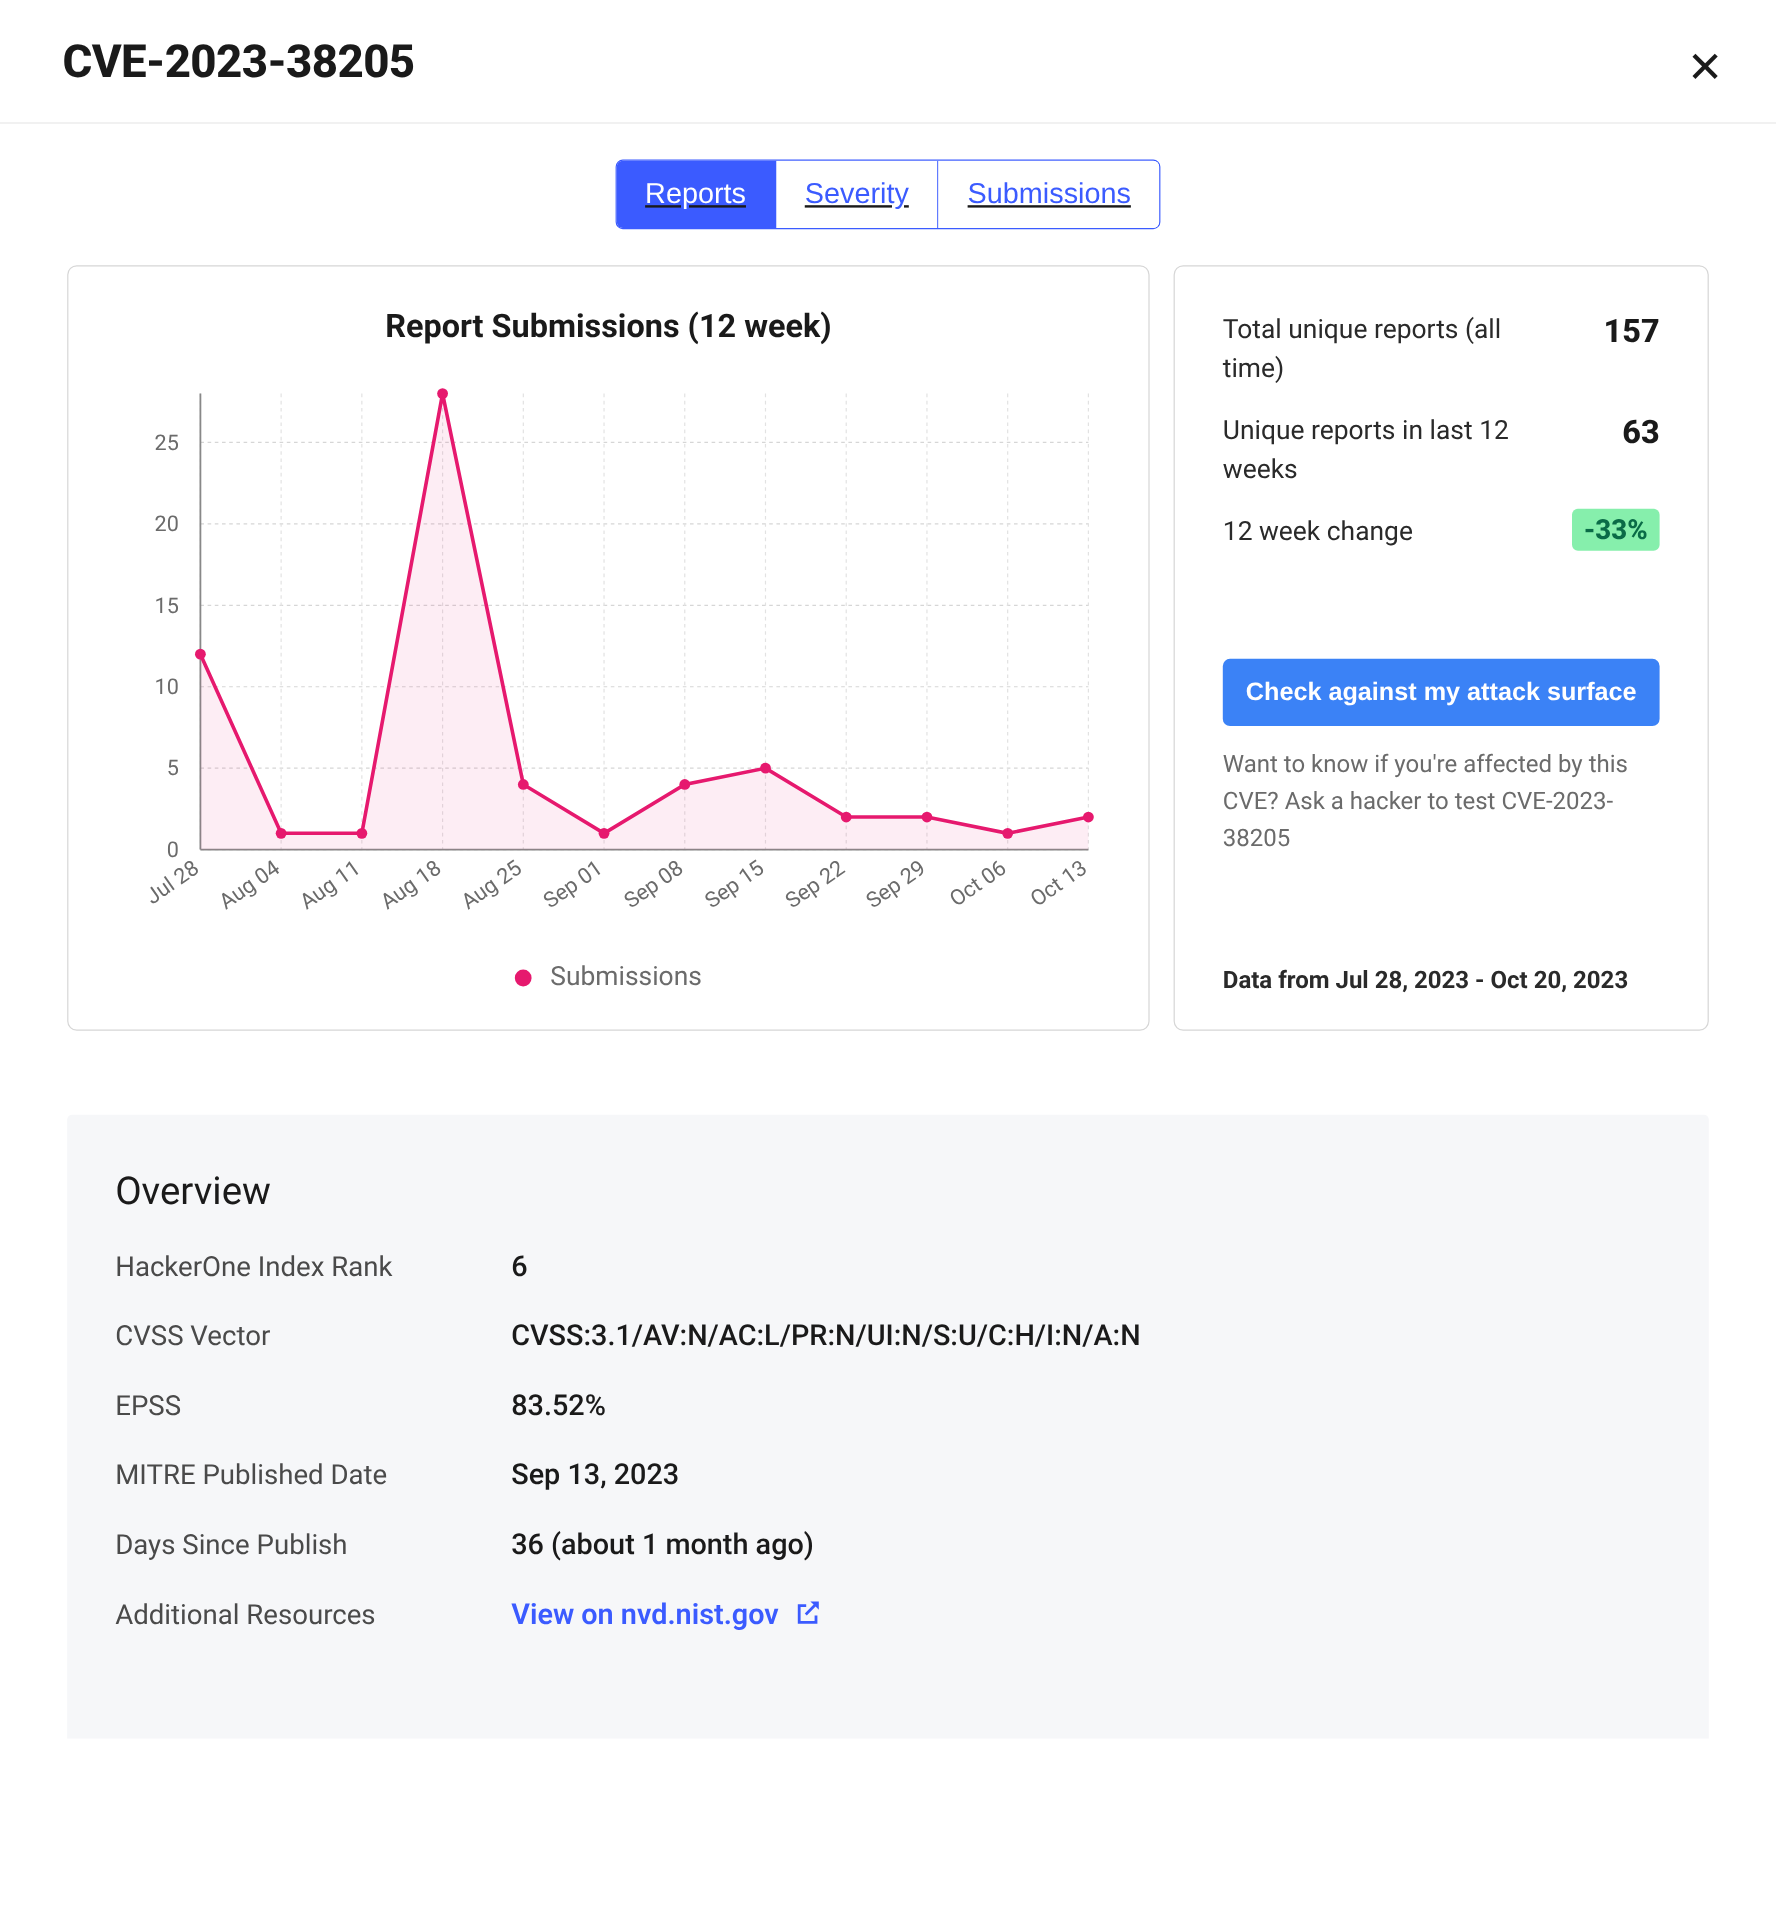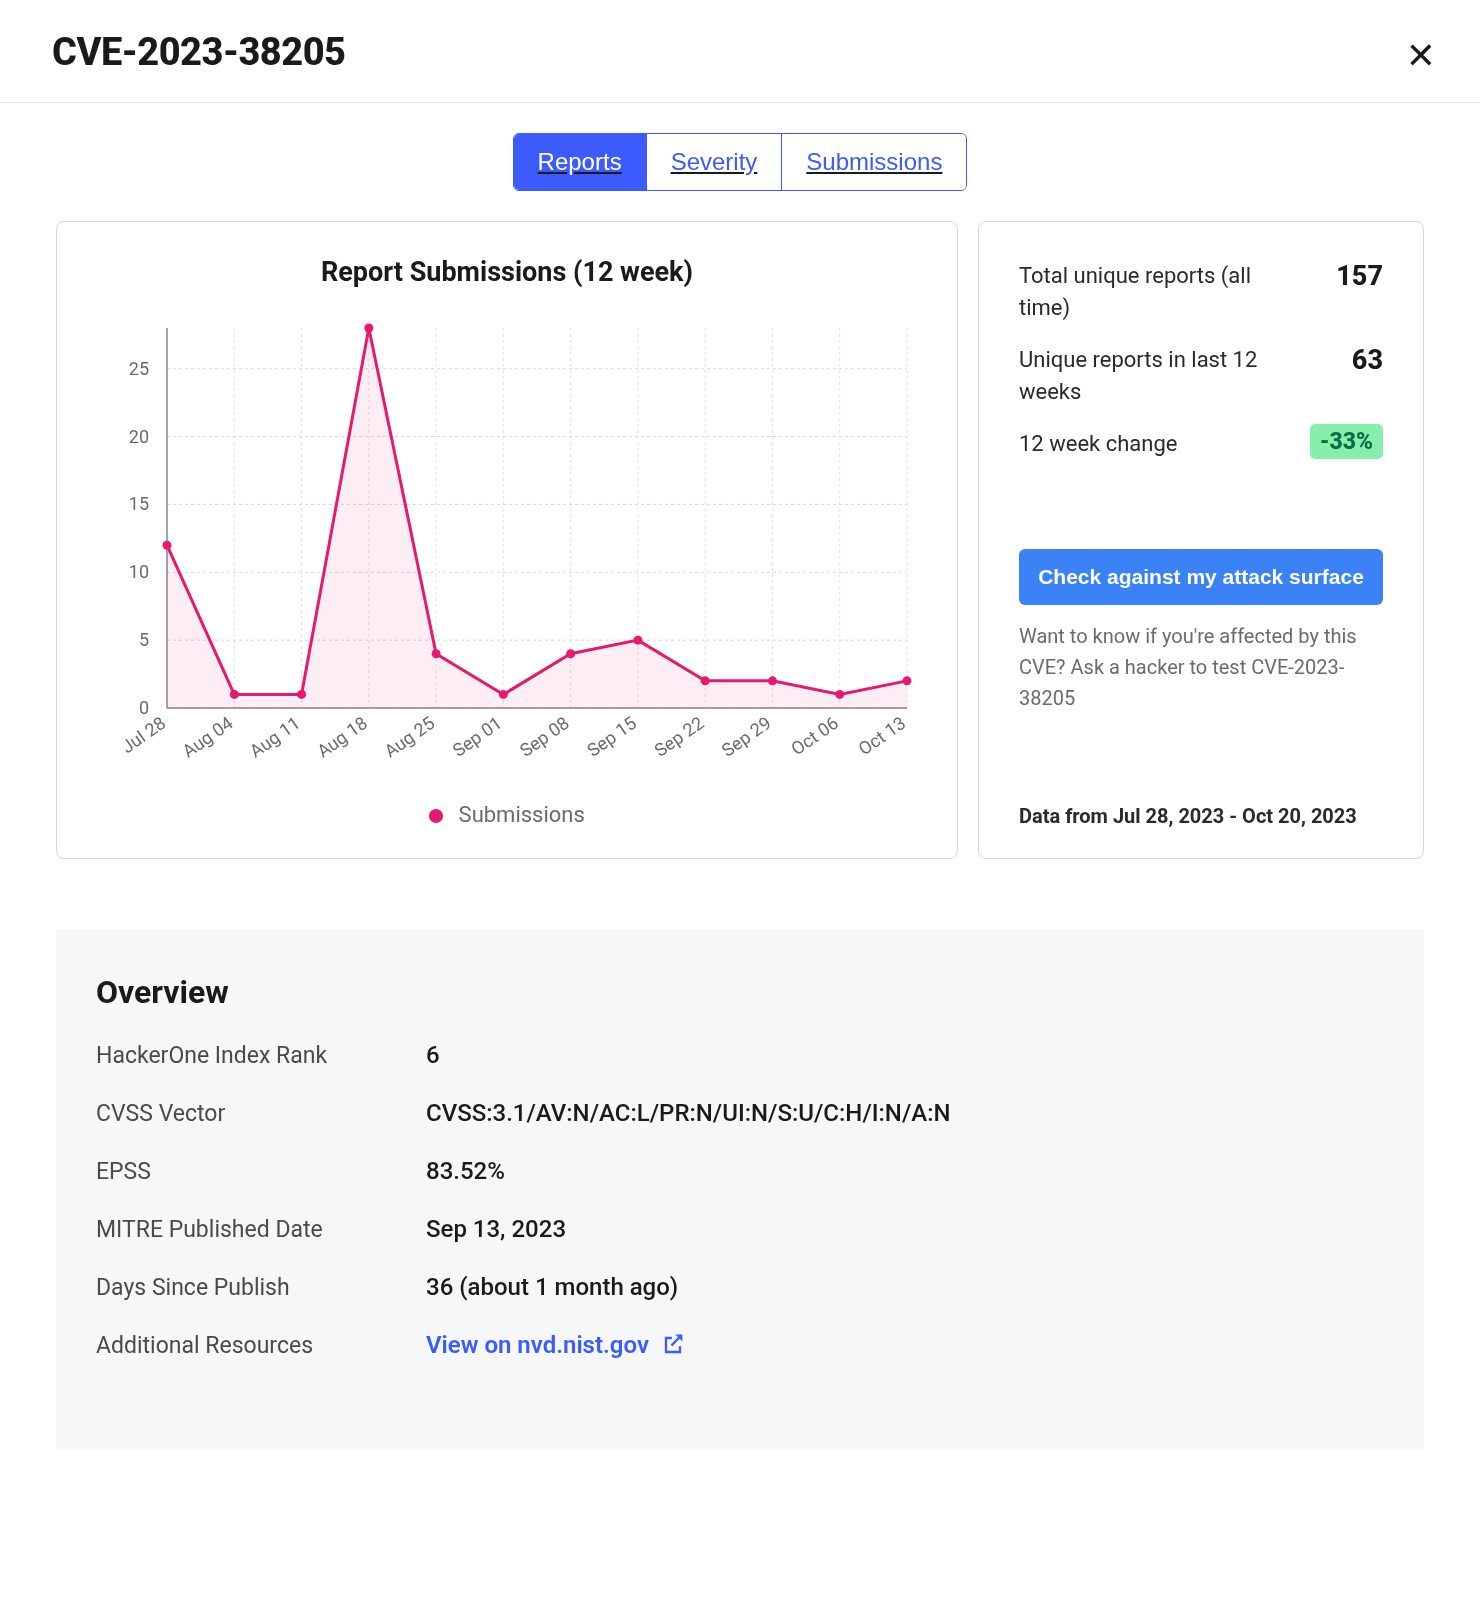--- a/index.html
+++ b/index.html
@@ -150,21 +150,21 @@
     margin-right: 10px;
   }
   .overview-panel {
     background: #f6f7f9;
     margin: 70px 56px 0 56px;
     padding: 44px 40px 60px 40px;
     border-radius: 4px 4px 0 0;
   }
   .overview-title {
     font-size: 32px;
-    font-weight: 700;
+    font-weight: 400;
     margin-bottom: 30px;
   }
   .ov-row {
     display: flex;
     align-items: center;
     margin-bottom: 30px;
     font-size: 24px;
   }
   .ov-label {
     width: 330px;

